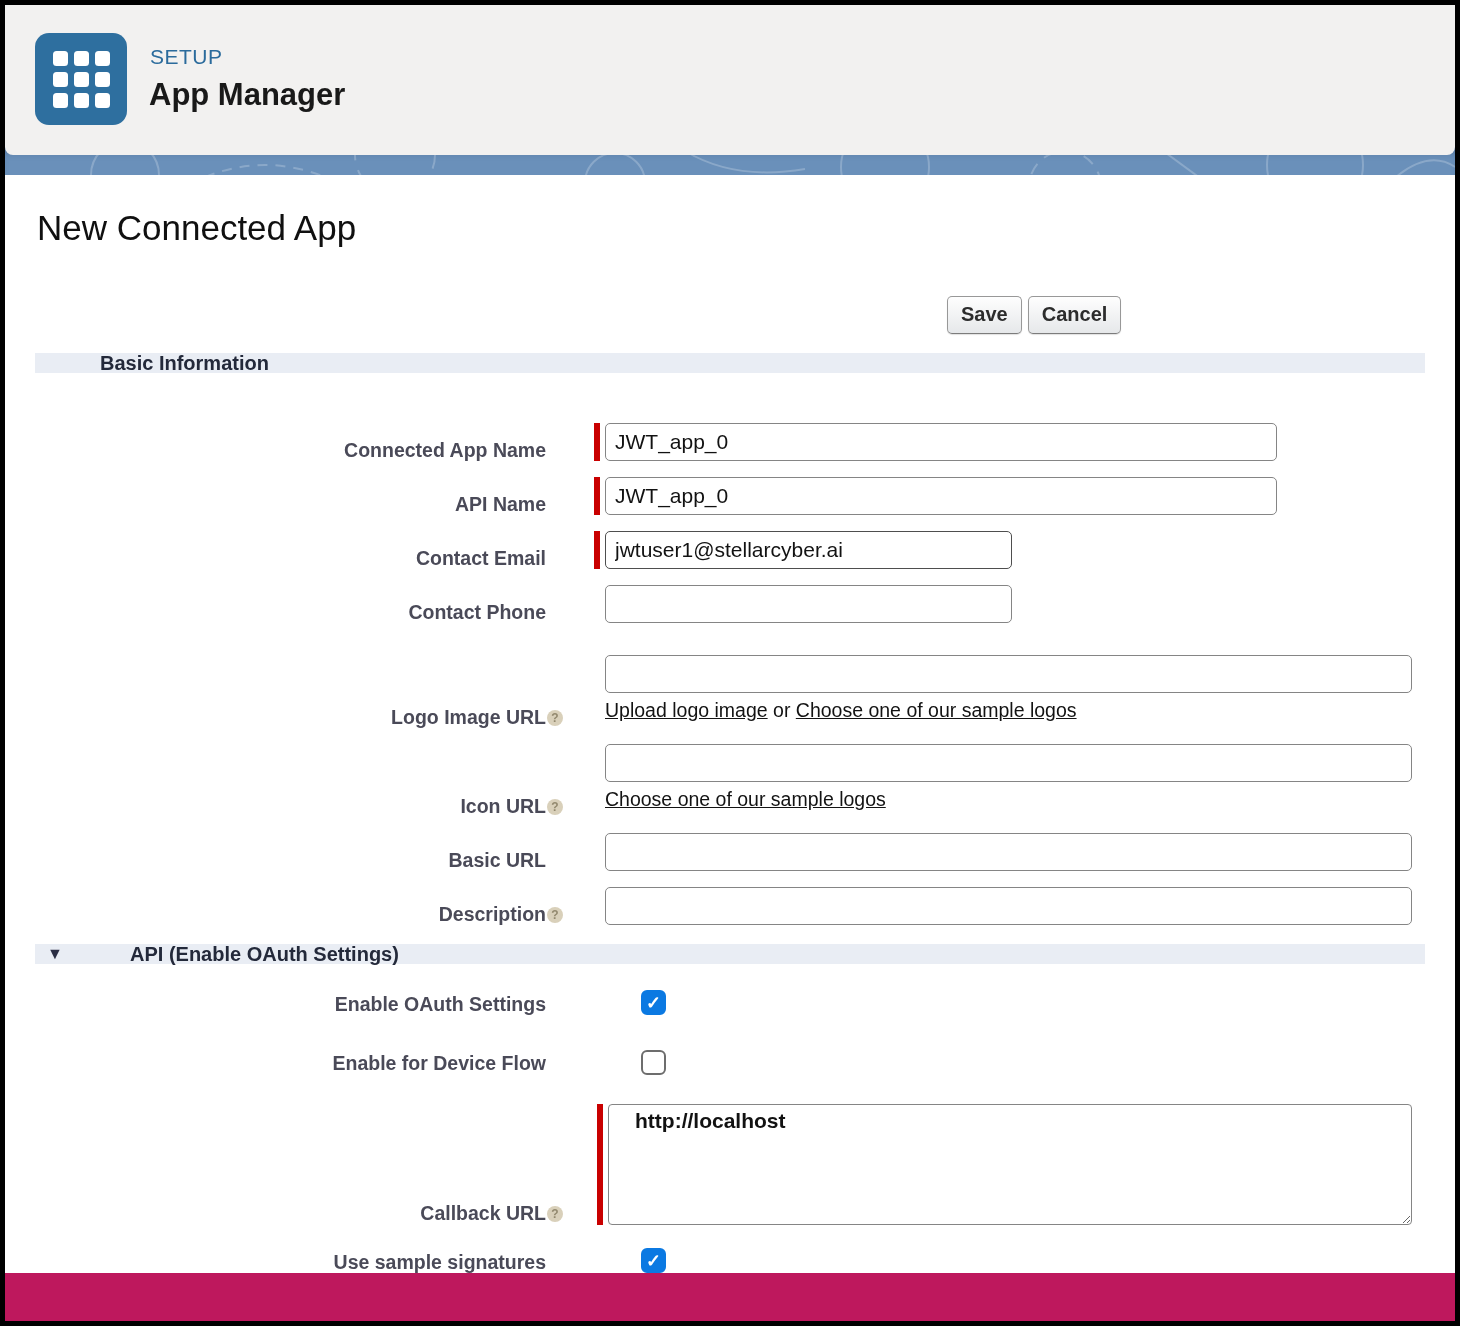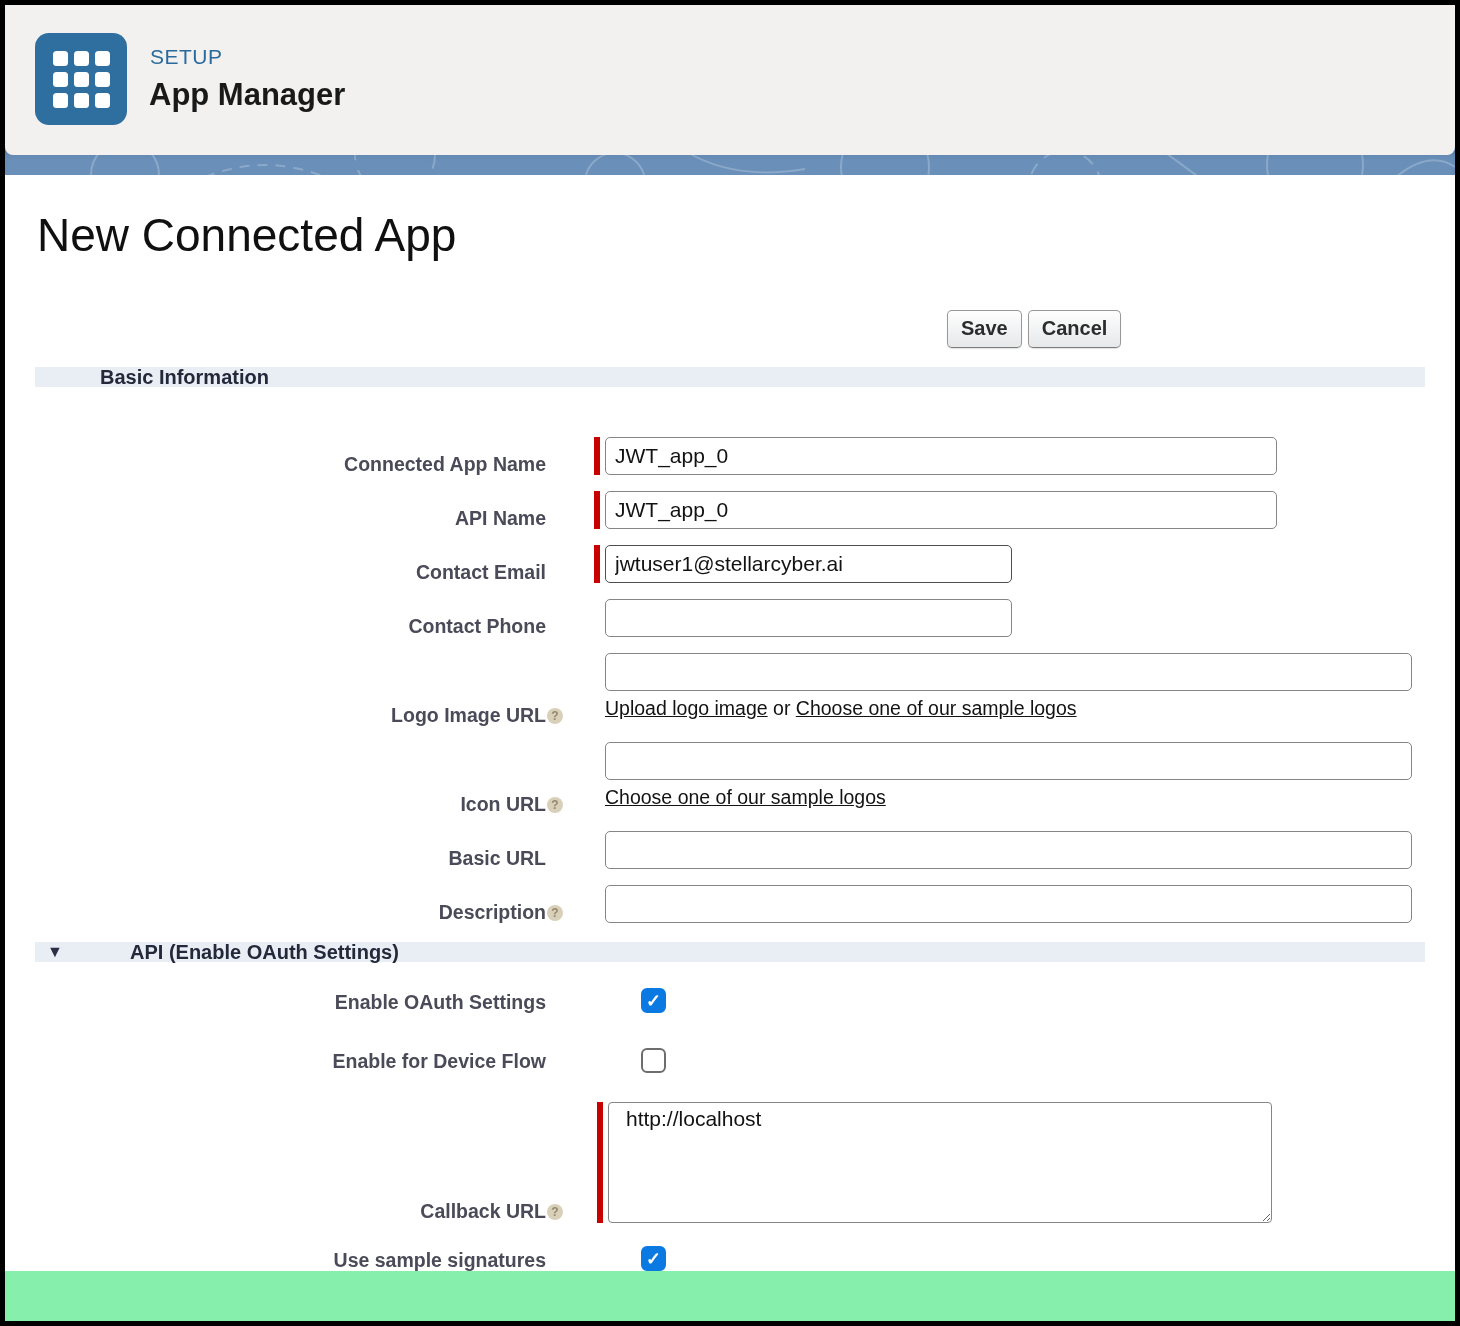--- a/index.html
+++ b/index.html
@@ -1,19 +1,19 @@
 <!DOCTYPE html>
 <html><head>
 <meta charset="utf-8">
 <style>
   * { box-sizing: border-box; margin: 0; padding: 0; }
   html, body { width: 1460px; height: 1326px; overflow: hidden; }
   body { font-family: "Liberation Sans", sans-serif; background: #fff; }
 
-  .screen { width: 1460px; height: 1326px; border: 5px solid #000; background: #86efac;
+  .screen { width: 1460px; height: 1326px; border: 5px solid #000; background: #be185d;
             position: relative; overflow: hidden; }
 
   
   .setup-header { background: #f2f1f0; height: 150px; border-radius: 0 0 8px 8px;
                   position: relative; z-index: 2; }
   .waffle { position: absolute; left: 30px; top: 28px; width: 92px; height: 92px;
             background: #2e6f9f; border-radius: 14px; display: flex;
             align-items: center; justify-content: center; }
   .waffle-grid { display: grid; grid-template-columns: repeat(3, 15px);
                  grid-template-rows: repeat(3, 15px); gap: 6px; }
@@ -24,21 +24,21 @@
                  font-weight: 700; color: #191919; }
 
   
   .banner { height: 28px; background: #6a90ba; margin-top: -8px; position: relative;
             z-index: 1; overflow: hidden;
             box-shadow: inset 0 10px 8px -6px rgba(20,40,70,0.35); }
   .banner svg { position: absolute; left: 0; top: -10px; }
 
   
   .main { background: #fff; padding-top: 33px; position: relative; z-index: 2; }
-  .page-title { margin-left: 32px; font-size: 46px; font-weight: 400; color: #101010; }
+  .page-title { margin-left: 32px; font-size: 35px; font-weight: 400; color: #101010; }
 
   .btn-row { display: flex; gap: 6px; margin: 48px 0 0 942px; }
   .btn { font-family: "Liberation Sans", sans-serif; font-size: 20px; font-weight: 700;
          color: #2c2c2c; padding: 6px 13px 7px; border: 1px solid #989898;
          border-bottom-color: #7c7c7c; border-radius: 5px;
          background: linear-gradient(#fefefe, #e6e8ea); cursor: pointer;
          box-shadow: 0 1px 1px rgba(0,0,0,0.12); }
 
   .section-bar { margin: 19px 30px 0 30px; height: 20px; background: #e9edf4;
                  display: flex; align-items: center; font-size: 20px; font-weight: 700;
@@ -64,37 +64,37 @@
   .reqbar { width: 6px; background: #c90000; margin-right: 5px; }
   input.txt { height: 38px; font-size: 21px; padding: 2px 9px; color: #121212;
               border: 1.5px solid #858585; border-radius: 5px;
               font-family: "Liberation Sans", sans-serif; background: #fff; }
   input.txt.active { border-color: #4e4e4e; }
   .w-lg   { width: 672px; }
   .w-md   { width: 407px; }
   .w-full { width: 807px; }
   .sub { margin: 6px 0 6px 11px; font-size: 19.5px; color: #131313; }
   .sub a { color: #131313; text-decoration: underline; cursor: pointer; }
-  .row.gap-lg { margin-top: 16px; }
+  .row.gap-lg { margin-top: 32px; }
 
   
   .ctl.cb { margin-left: 78px; padding-top: 3px; }
   .checkbox { width: 25px; height: 25px; border: 2px solid #6d6d6d; border-radius: 6px;
               background: #fff; display: flex; align-items: center; justify-content: center;
               cursor: pointer; }
   .checkbox .check-glyph { display: none; }
   .checkbox.checked { background: #0b79e2; border-color: #0b79e2; }
   .checkbox.checked .check-glyph { display: block; color: #fff; font-size: 18px;
                                    font-weight: 700; line-height: 1; }
   .row.cb-row { margin-bottom: 29px; }
 
   
-  textarea.txtarea { width: 664px; height: 121px; font-size: 21px; padding: 4px 17px;
+  textarea.txtarea { width: 804px; height: 121px; font-size: 21px; padding: 4px 26px;
                      color: #121212; border: 1.5px solid #858585; border-radius: 4px;
-                     font-family: "Liberation Sans", sans-serif; resize: both; }
+                     font-family: "Liberation Sans", sans-serif; resize: both; font-weight: bold; }
   .row.cbk { margin-bottom: 18px; }
 </style>
 </head>
 <body>
 
 <div class="screen">
 
   <div class="setup-header">
     <div class="waffle">
       <div class="waffle-grid">

